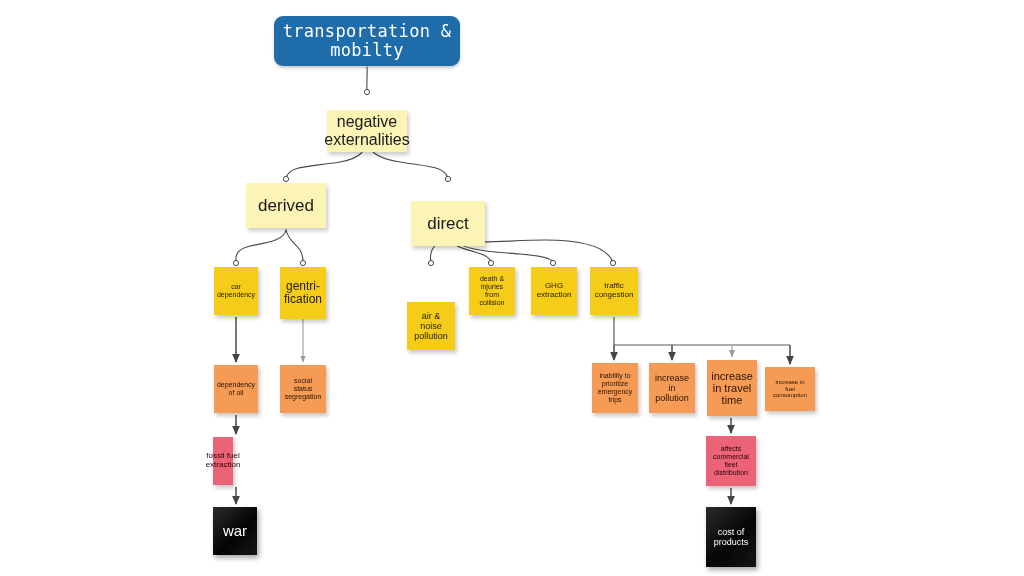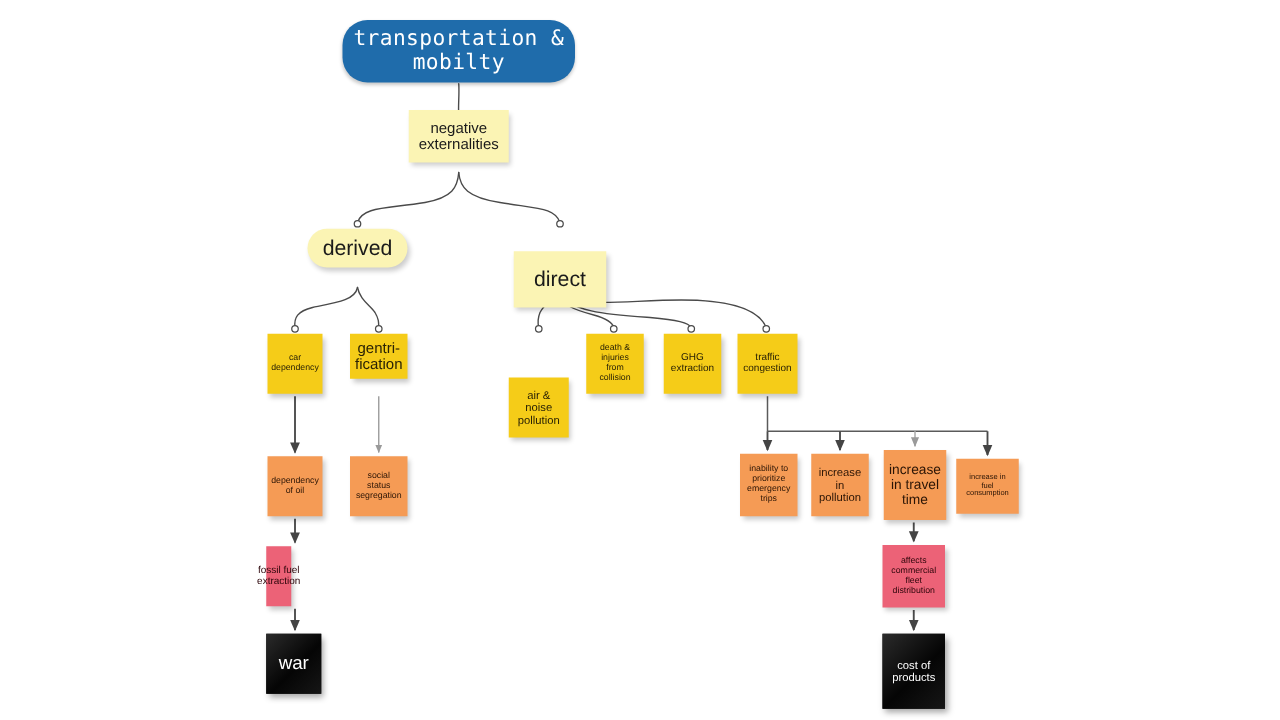--- a/index.html
+++ b/index.html
@@ -34,21 +34,21 @@
     align-items: center;
     justify-content: center;
     text-align: center;
     line-height: 1.12;
     white-space: pre-line;
     padding: 2px;
   }
   .node-root {
     background: #1f6cab;
     color: #ffffff;
-    border-radius: 20px;
+    border-radius: 9px;
     font-family: "DejaVu Sans Mono", "Liberation Mono", monospace;
     font-size: 17px;
     letter-spacing: 0.3px;
     box-shadow: 0 2px 3px rgba(0,0,0,0.22);
   }
   .node-pale {
     background: #fbf4b4;
     color: #1a1a1a;
     box-shadow: 2px 3px 4px rgba(0,0,0,0.20);
   }
@@ -118,27 +118,27 @@
         <circle cx="303" cy="263" r="2.6" fill="#ffffff" stroke="#4a4a4a" stroke-width="1"></circle>
         <circle cx="431" cy="263" r="2.6" fill="#ffffff" stroke="#4a4a4a" stroke-width="1"></circle>
         <circle cx="491" cy="263" r="2.6" fill="#ffffff" stroke="#4a4a4a" stroke-width="1"></circle>
         <circle cx="553" cy="263" r="2.6" fill="#ffffff" stroke="#4a4a4a" stroke-width="1"></circle>
         <circle cx="613" cy="263" r="2.6" fill="#ffffff" stroke="#4a4a4a" stroke-width="1"></circle>
       </g>
   </svg>
   <div id="node-layer">
       <div class="node node-root" style="left: 274px; top: 16px; width: 186px; height: 50px; font-size: 17px;">transportation &amp;
 mobilty</div>
-      <div class="node node-pale" style="left: 327px; top: 88px; width: 80px; height: 42px; font-size: 12px;">negative
+      <div class="node node-pale" style="left: 327px; top: 110px; width: 80px; height: 42px; font-size: 16px;">negative
 externalities</div>
-      <div class="node node-pale" style="left: 246px; top: 183px; width: 80px; height: 31px; font-size: 17px; border-radius: 16px;">derived</div>
+      <div class="node node-pale" style="left: 246px; top: 183px; width: 80px; height: 45px; font-size: 17px;">derived</div>
       <div class="node node-pale" style="left: 411px; top: 201px; width: 74px; height: 45px; font-size: 17px;">direct</div>
       <div class="node node-yellow" style="left: 214px; top: 267px; width: 44px; height: 48px; font-size: 7px;">car
 dependency</div>
-      <div class="node node-yellow" style="left: 280px; top: 267px; width: 46px; height: 36px; font-size: 12px;">gentri-
+      <div class="node node-yellow" style="left: 280px; top: 267px; width: 46px; height: 52px; font-size: 12px;">gentri-
 fication</div>
       <div class="node node-yellow" style="left: 407px; top: 267px; width: 48px; height: 48px; font-size: 9px; margin-top: 35px;">air &amp;
 noise
 pollution</div>
       <div class="node node-yellow" style="left: 469px; top: 267px; width: 46px; height: 48px; font-size: 7px;">death &amp;
 injuries
 from
 collision</div>
       <div class="node node-yellow" style="left: 531px; top: 267px; width: 46px; height: 48px; font-size: 8px;">GHG
 extraction</div>

